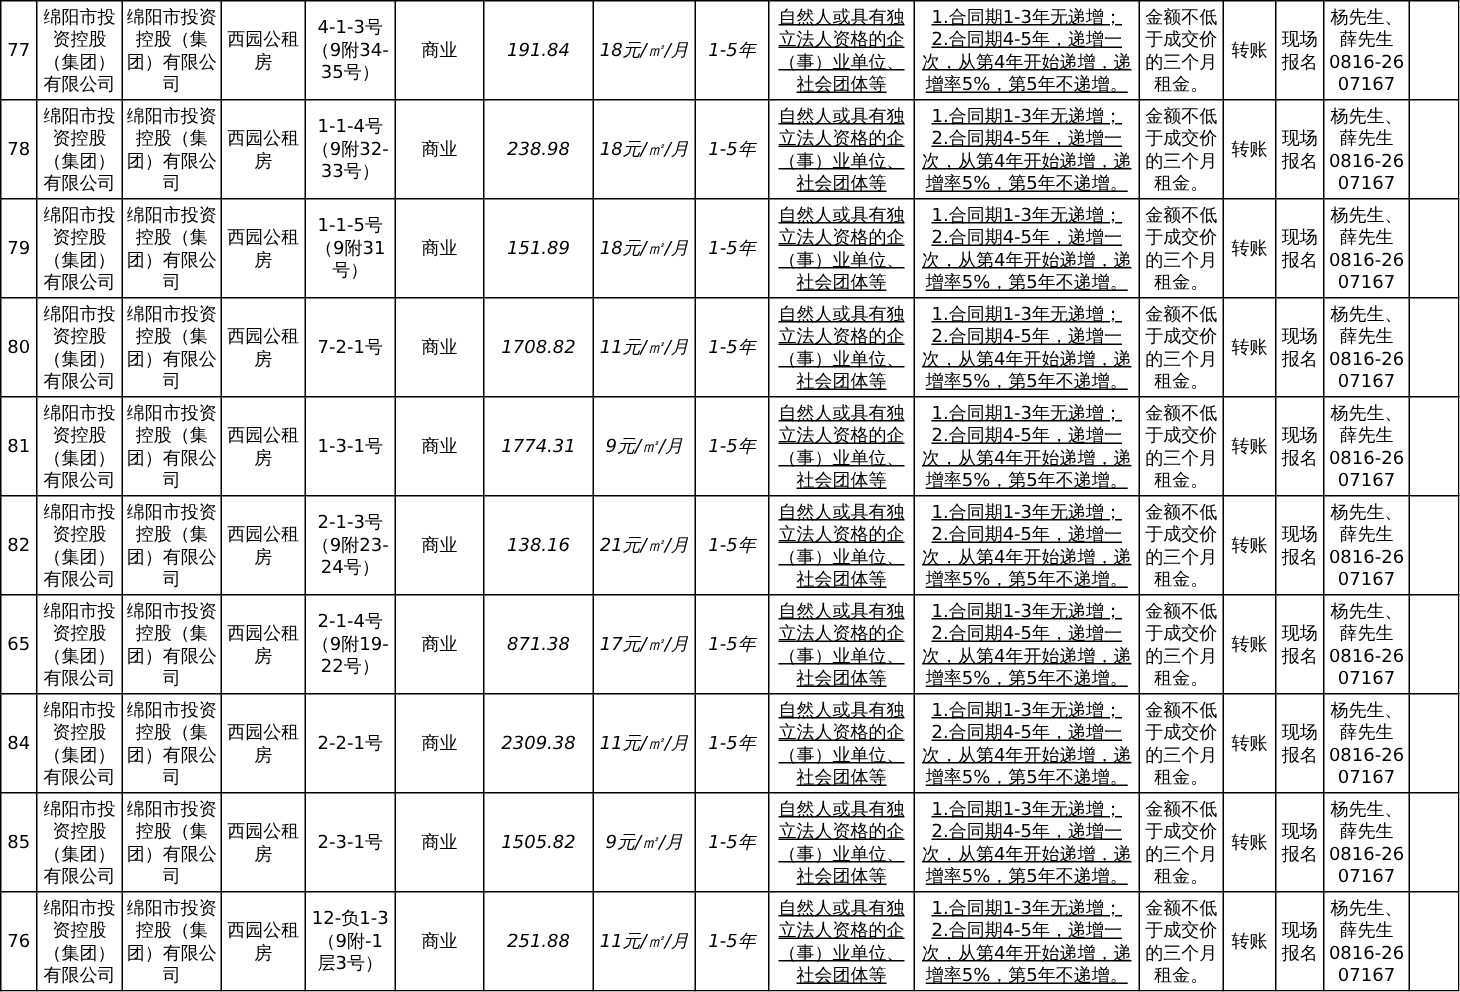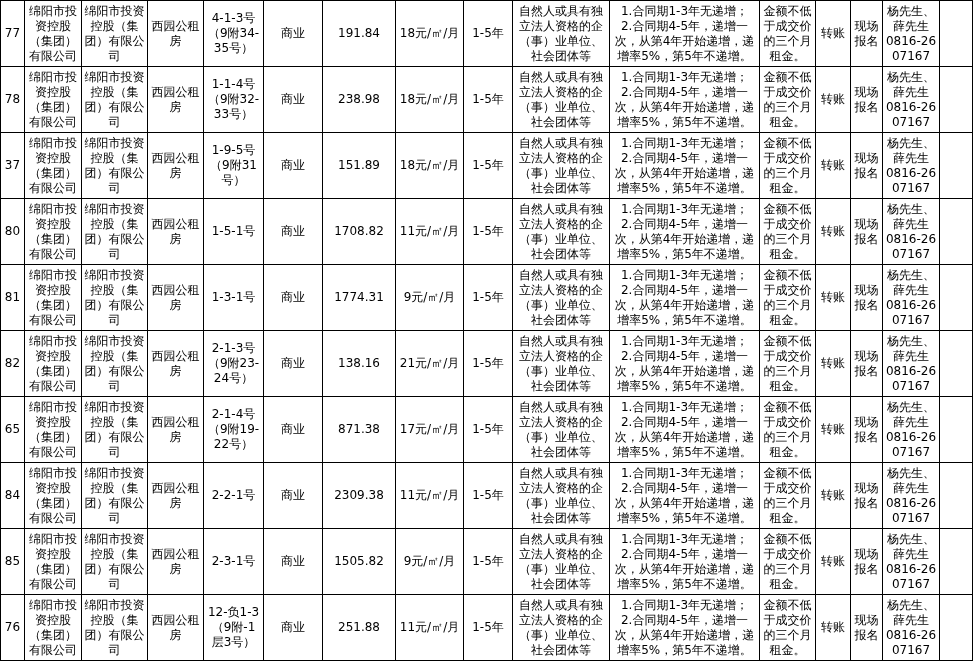--- a/index.html
+++ b/index.html
@@ -24,22 +24,22 @@
     color: #000000;
     font-size: 12px;
     line-height: 15px;
     text-align: center;
     vertical-align: middle;
     padding: 1px 2px;
     overflow: hidden;
     word-break: break-all;
   }
   table.listing tr { height: 66px; }
-  td.left   { text-align: left; padding-left: 3px; padding-right: 3px; }
-  td.nowrap { white-space: nowrap; padding-left: 0; padding-right: 0; }
+  td.left   { text-align: left; padding-left: 3px; padding-right: 3px; text-decoration: underline; }
+  td.nowrap { white-space: nowrap; padding-left: 0; padding-right: 0; font-style: italic; }
   td.contact{ padding-left: 0; padding-right: 0; }
   td .line  { display: block; }
 </style>
 </head>
 <body>
 
 <table class="listing">
   <colgroup>
     <col style="width:24px">
       <col style="width:57px">
@@ -101,25 +101,25 @@
         <td>金额不低于成交价的三个月租金。</td>
         <td>转账</td>
         <td>现场报名</td>
         <td class="contact">
           <div class="line">杨先生、薛先生</div>
           <div class="line">0816-2607167</div>
         </td>
         <td></td>
       </tr>
       <tr>
-        <td>37</td>
-        <td>绵阳市投资控股（集团）有限公司</td>
-        <td>绵阳市投资控股（集团）有限公司</td>
-        <td>西园公租房</td>
-        <td>1-9-5号（9附31号）</td>
+        <td>79</td>
+        <td>绵阳市投资控股（集团）有限公司</td>
+        <td>绵阳市投资控股（集团）有限公司</td>
+        <td>西园公租房</td>
+        <td>1-1-5号（9附31号）</td>
         <td>商业</td>
         <td class="nowrap">151.89</td>
         <td class="nowrap">18元/㎡/月</td>
         <td class="nowrap">1-5年</td>
         <td class="left">自然人或具有独立法人资格的企（事）业单位、社会团体等</td>
         <td class="left">
           <div class="line">1.合同期1-3年无递增；</div>
           <div class="line">2.合同期4-5年，递增一次，从第4年开始递增，递增率5%，第5年不递增。</div>
         </td>
         <td>金额不低于成交价的三个月租金。</td>
@@ -129,21 +129,21 @@
           <div class="line">杨先生、薛先生</div>
           <div class="line">0816-2607167</div>
         </td>
         <td></td>
       </tr>
       <tr>
         <td>80</td>
         <td>绵阳市投资控股（集团）有限公司</td>
         <td>绵阳市投资控股（集团）有限公司</td>
         <td>西园公租房</td>
-        <td>1-5-1号</td>
+        <td>7-2-1号</td>
         <td>商业</td>
         <td class="nowrap">1708.82</td>
         <td class="nowrap">11元/㎡/月</td>
         <td class="nowrap">1-5年</td>
         <td class="left">自然人或具有独立法人资格的企（事）业单位、社会团体等</td>
         <td class="left">
           <div class="line">1.合同期1-3年无递增；</div>
           <div class="line">2.合同期4-5年，递增一次，从第4年开始递增，递增率5%，第5年不递增。</div>
         </td>
         <td>金额不低于成交价的三个月租金。</td>

